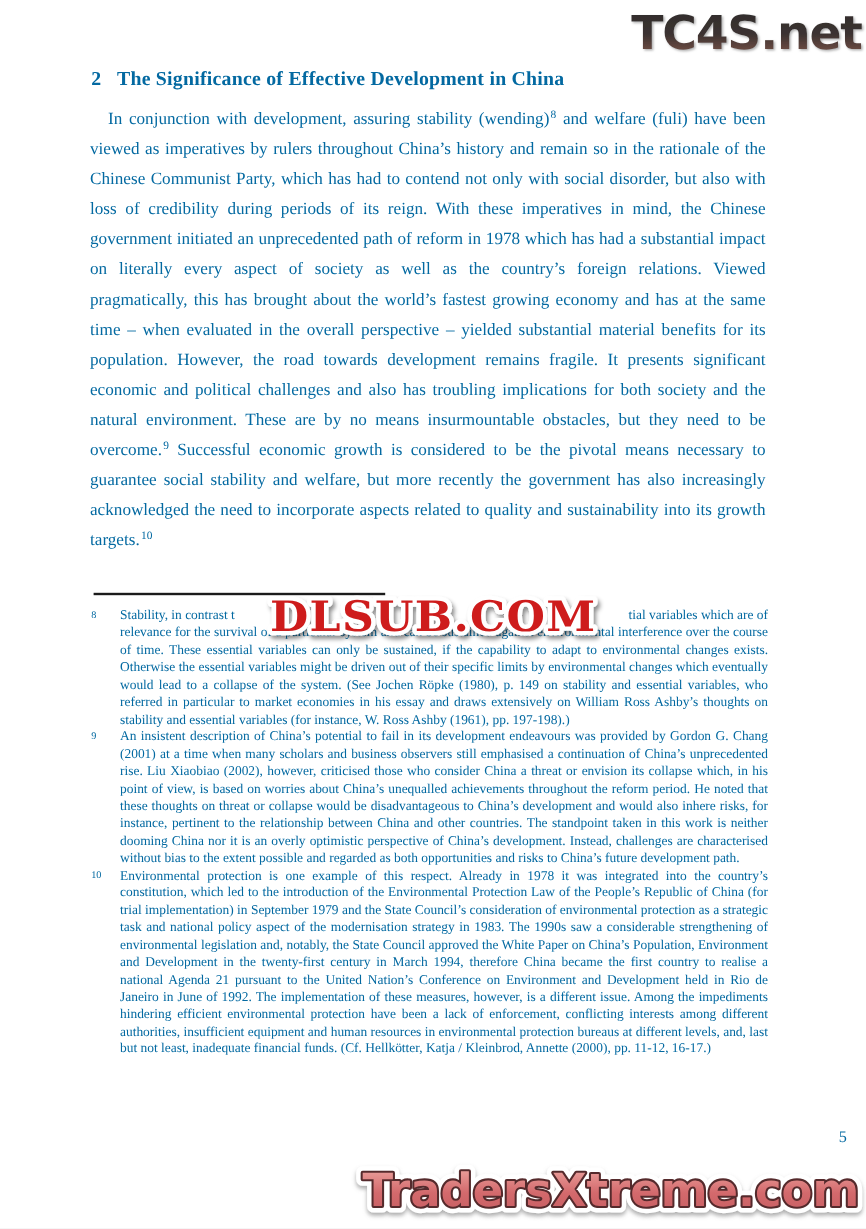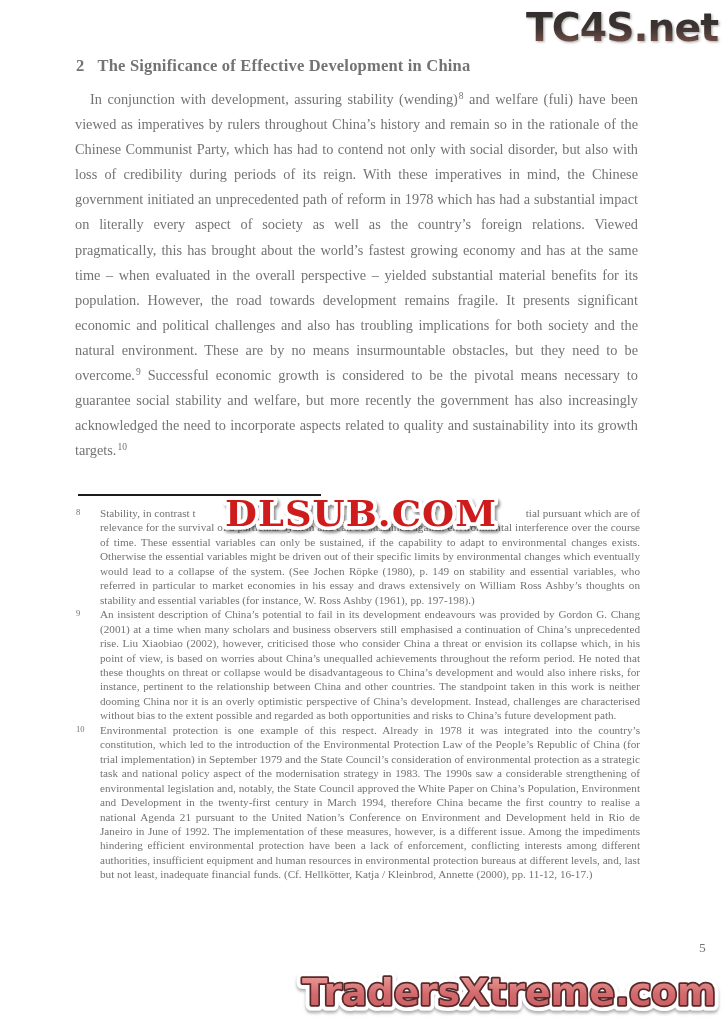--- a/index.html
+++ b/index.html
@@ -1,19 +1,19 @@
 <!DOCTYPE html>
 <html><head>
 <meta charset="utf-8">
 <style>
   html,body { margin:0; padding:0; background:#e8e8e8; }
   .page {
     position:relative; width:722px; height:1024px; margin:0 auto;
     background:#ffffff; overflow:hidden;
-    font-family:"Liberation Serif", serif; color:#737373;
+    font-family:"Liberation Serif", serif; color:#0369a1;
   }
   .heading {
     position:absolute; left:76px; top:56px; width:562px;
     font-size:16.5px; font-weight:bold; letter-spacing:0.2px;
     white-space:nowrap;
   }
   .heading .hnum { margin-right:13px; }
   .body-text {
     position:absolute; left:75px; top:87px; width:563px;
     font-size:14.3px; line-height:25.1px;
@@ -56,21 +56,21 @@
   <div class="body-text"><span>In conjunction with development, assuring stability (</span><span class="it">wending</span><span>)</span><span class="sup">8</span><span> and welfare (</span><span class="it">fuli</span><span>) have been viewed as imperatives by rulers throughout China’s history and remain so in the rationale of the Chinese Communist Party, which has had to contend not only with social disorder, but also with loss of credibility during periods of its reign.  With these imperatives in mind, the Chinese government initiated an unprecedented path of reform in 1978 which has had a substantial impact on literally every aspect of society as well as the country’s foreign relations.  Viewed pragmatically, this has brought about the world’s fastest growing economy and has at the same time – when evaluated in the overall perspective – yielded substantial material benefits for its population.  However, the road towards development remains fragile.  It presents significant economic and political challenges and also has troubling implications for both society and the natural environment.  These are by no means insurmountable obstacles, but they need to be overcome.</span><span class="sup">9</span><span>  Successful economic growth is considered to be the pivotal means necessary to guarantee social stability and welfare, but more recently the government has also increasingly acknowledged the need to incorporate aspects related to quality and sustainability into its growth targets.</span><span class="sup">10</span></div>
 
   <div class="fn-rule"></div>
 
   <div class="footnotes">
 
     <div class="footnote">
       <span class="fn-marker">8</span>
       <div class="fn8-line1">
         <span>Stability, in contrast t</span>
-        <span>tial pursuant which are of</span>
+        <span>tial variables which are of</span>
       </div>
       <div>relevance for the survival of a particular system and can be sustained against environmental interference over the course of time.  These essential variables can only be sustained, if the capability to adapt to environmental changes exists.  Otherwise the essential variables might be driven out of their specific limits by environmental changes which eventually would lead to a collapse of the system.  (See Jochen Röpke (1980), p. 149 on stability and essential variables, who referred in particular to market economies in his essay and draws extensively on William Ross Ashby’s thoughts on stability and essential variables (for instance, W. Ross Ashby (1961), pp. 197-198).)</div>
     </div>
 
     <div class="footnote">
       <span class="fn-marker">9</span>
       <div>An insistent description of China’s potential to fail in its development endeavours was provided by Gordon G. Chang (2001) at a time when many scholars and business observers still emphasised a continuation of China’s unprecedented rise.  Liu Xiaobiao (2002), however, criticised those who consider China a threat or envision its collapse which, in his point of view, is based on worries about China’s unequalled achievements throughout the reform period.  He noted that these thoughts on threat or collapse would be disadvantageous to China’s development and would also inhere risks, for instance, pertinent to the relationship between China and other countries.  The standpoint taken in this work is neither dooming China nor it is an overly optimistic perspective of China’s development.  Instead, challenges are characterised without bias to the extent possible and regarded as both opportunities and risks to China’s future development path.</div>
     </div>
 
     <div class="footnote">

